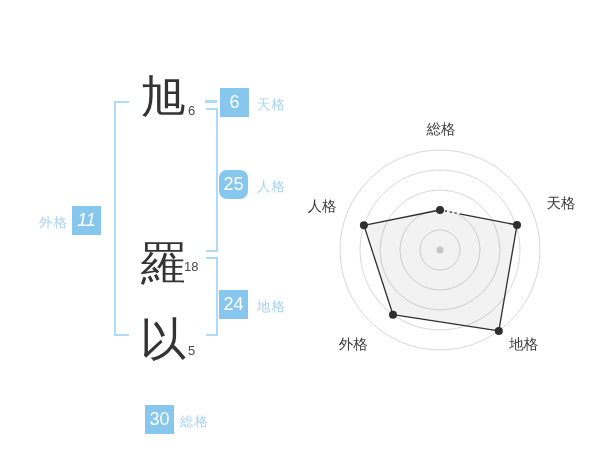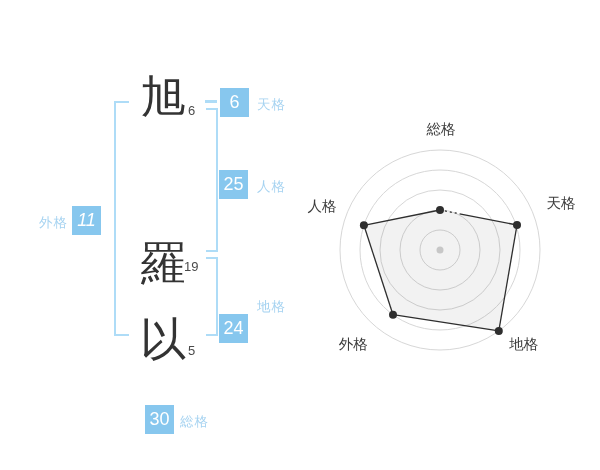--- a/index.html
+++ b/index.html
@@ -19,41 +19,41 @@
   .bracket-jinkaku{position:absolute;left:206px;top:108px;width:10px;height:140px;
       border-top:2.5px solid #aedcf7;border-right:2.5px solid #aedcf7;border-bottom:2.5px solid #aedcf7;}
   .bracket-chikaku{position:absolute;left:206px;top:257px;width:10px;height:75px;
       border-top:2.5px solid #aedcf7;border-right:2.5px solid #aedcf7;border-bottom:2.5px solid #aedcf7;}
   .bracket-gaikaku{position:absolute;left:114px;top:101px;width:13px;height:231px;
       border-top:2.5px solid #aedcf7;border-left:2.5px solid #aedcf7;border-bottom:2.5px solid #aedcf7;}
   
   .badge{position:absolute;width:29px;height:29px;background:#87c7ee;color:#ffffff;
          font-size:18px;display:flex;align-items:center;justify-content:center;}
   .b-tenkaku{left:220px;top:88px;}
-  .b-jinkaku{left:219px;top:170px;}
-  .b-chikaku{left:219px;top:290px;margin-top:24px;}
+  .b-jinkaku{left:219px;top:170px;border-radius:8px;}
+  .b-chikaku{left:219px;top:290px;}
   .b-gaikaku{left:72px;top:206px;font-style:italic;}
   .b-soukaku{left:145px;top:405px;}
   .blabel{position:absolute;font-size:13.5px;color:#a6d3f1;letter-spacing:1px;}
   .l-tenkaku{left:257px;top:96px;}
   .l-jinkaku{left:257px;top:178px;}
   .l-chikaku{left:257px;top:298px;}
   .l-gaikaku{left:39px;top:214px;}
   .l-soukaku{left:180px;top:413px;}
   #radar{position:absolute;left:0;top:0;}
 </style>
 </head>
 <body>
 
 <div class="stage">
 
   <div class="kanji k1">旭</div>
   <div class="strokes s1">6</div>
   <div class="kanji k2">羅</div>
-  <div class="strokes s2">19</div>
+  <div class="strokes s2">18</div>
   <div class="kanji k3">以</div>
   <div class="strokes s3">5</div>
 
   <div class="tick-tenkaku"></div>
   <div class="bracket-jinkaku"></div>
   <div class="bracket-chikaku"></div>
   <div class="bracket-gaikaku"></div>
 
   <div class="badge b-tenkaku">6</div>
   <div class="blabel l-tenkaku">天格</div>

